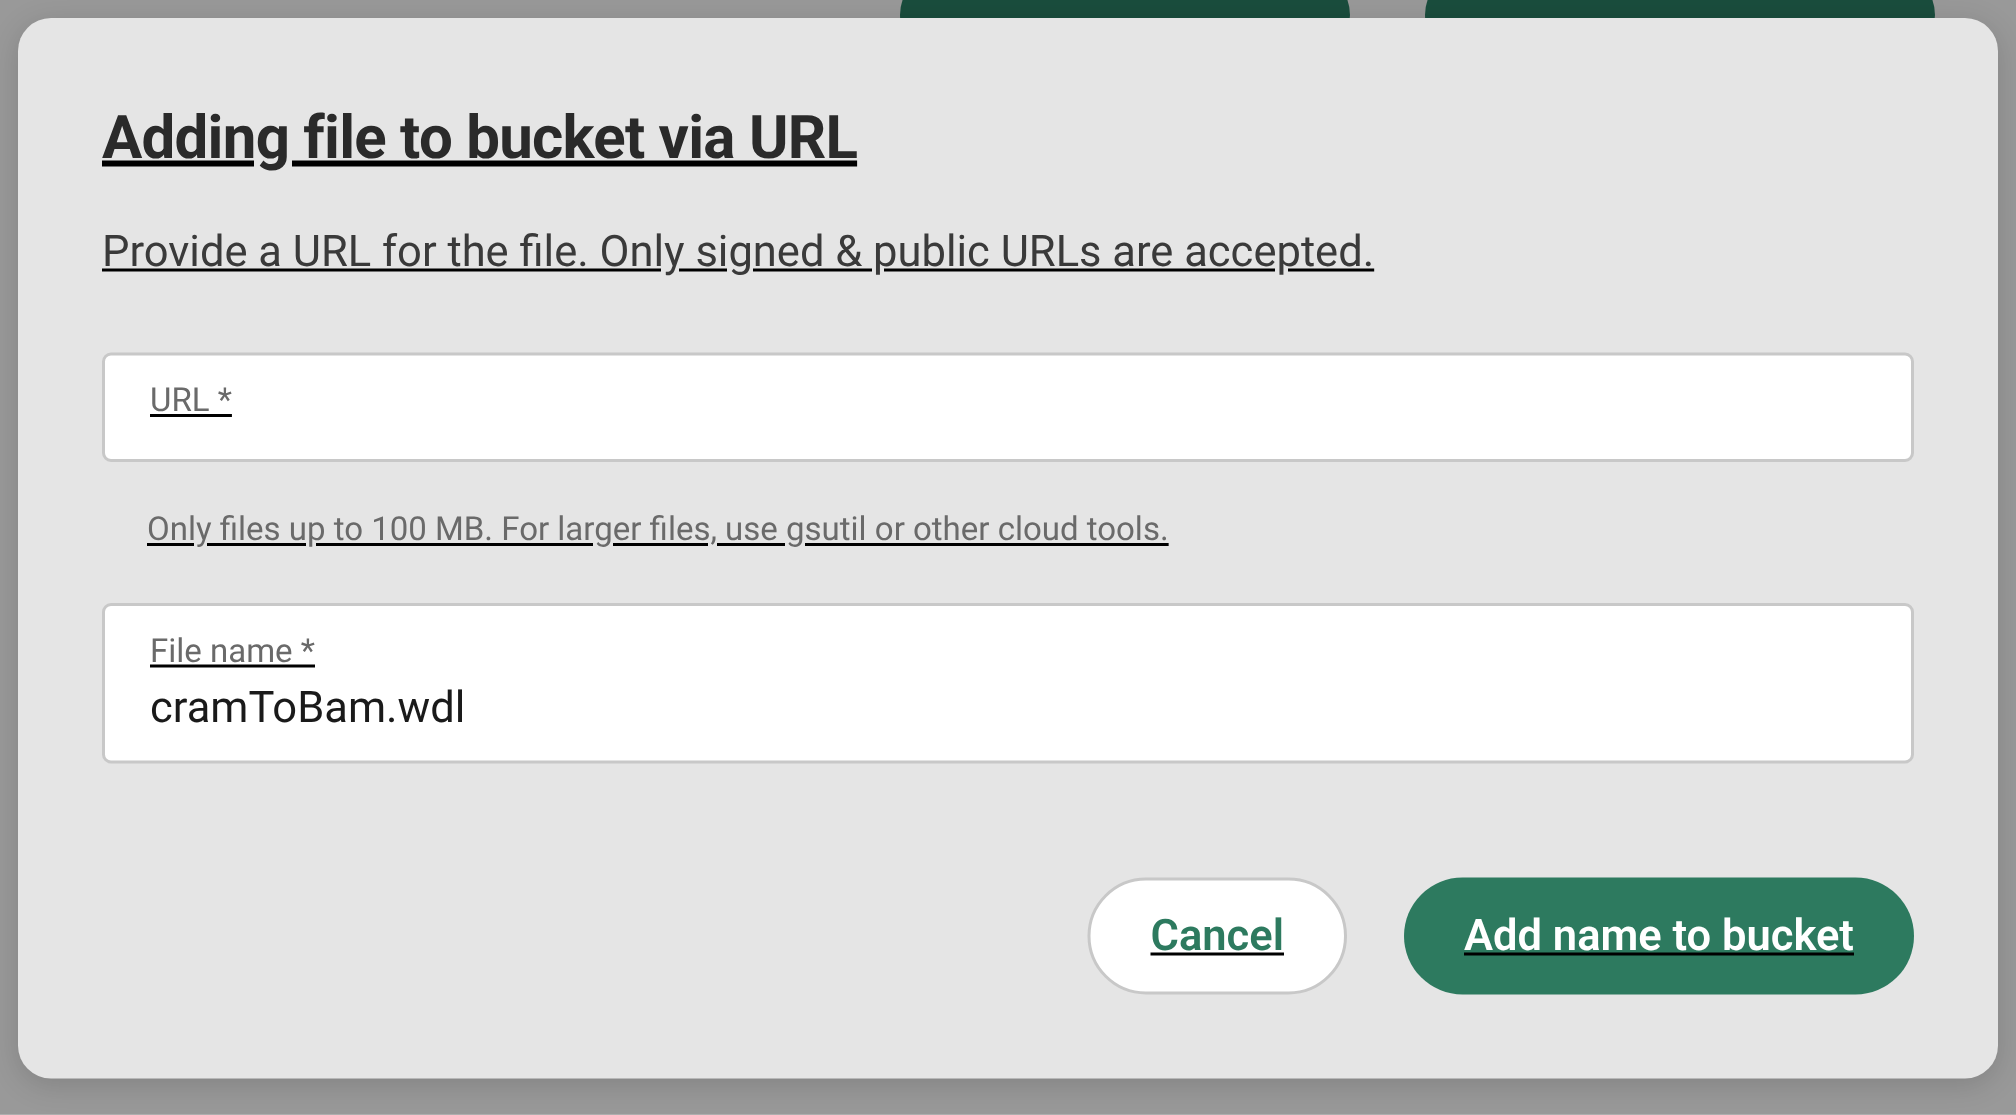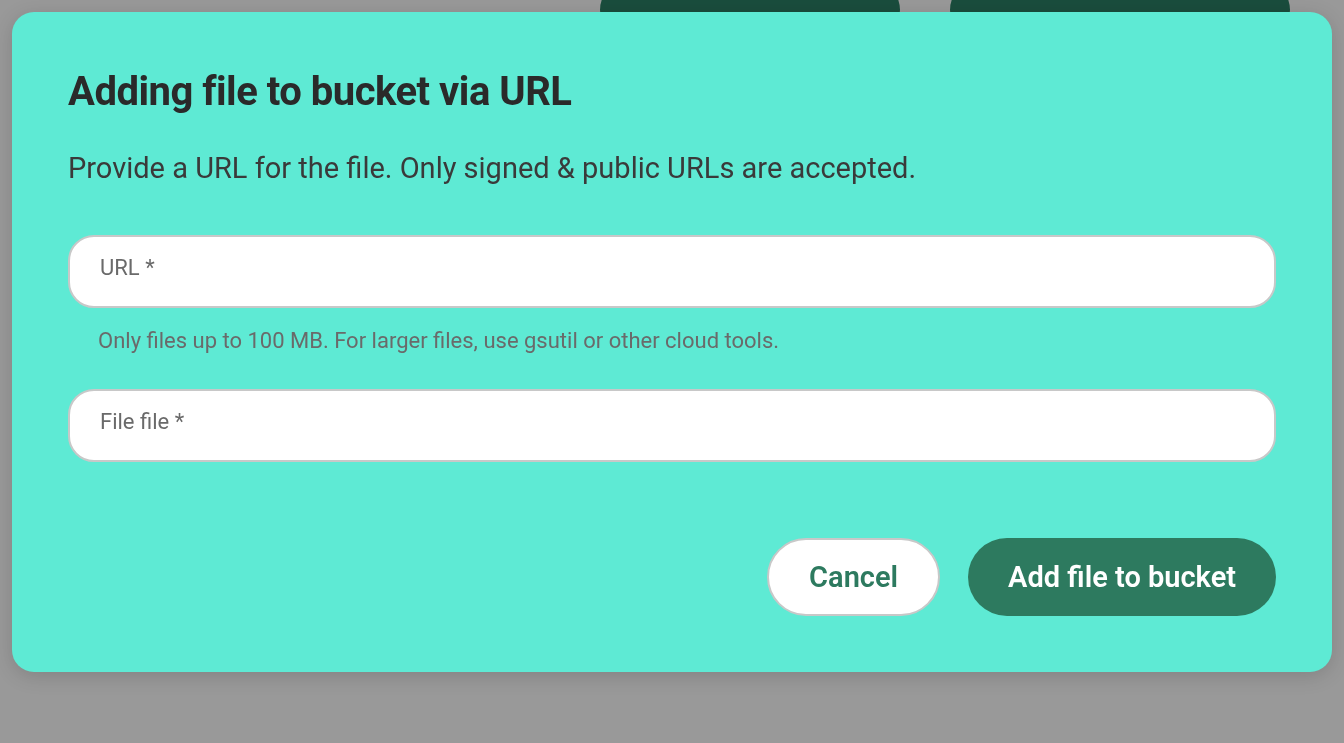--- a/index.html
+++ b/index.html
@@ -36,44 +36,45 @@
     }
     .bg-pill-2 {
       left: 950px;
       width: 340px;
     }
     .modal {
       position: absolute;
       top: 12px;
       left: 12px;
       right: 12px;
-      background: #5eead4;
+      background: #e5e5e5;
       border-radius: 22px;
       padding: 56px 56px 56px 56px;
       box-shadow: 0 4px 20px rgba(0,0,0,0.15);
+      text-decoration: underline;
     }
     .modal-title {
       font-size: 40px;
       font-weight: 700;
       color: #2a2a2a;
       margin-bottom: 36px;
       letter-spacing: -0.5px;
     }
     .modal-description {
       font-size: 29px;
       color: #3a3a3a;
       margin-bottom: 50px;
       font-weight: 400;
     }
     .field-group {
       margin-bottom: 36px;
     }
     .field-wrapper {
       border: 2px solid #c8c8c8;
-      border-radius: 26px;
+      border-radius: 6px;
       padding: 18px 30px 18px 30px;
       background: #fff;
     }
     .field-label {
       font-size: 22px;
       color: #6a6a6a;
       margin-bottom: 8px;
       display: block;
       font-weight: 400;
     }
@@ -85,28 +86,28 @@
       color: #1a1a1a;
       background: transparent;
       font-family: inherit;
       overflow: hidden;
       text-overflow: clip;
       white-space: nowrap;
     }
     .field-hint {
       font-size: 22px;
       color: #6a6a6a;
-      margin-top: 20px;
+      margin-top: 33px;
       margin-left: 30px;
       font-weight: 400;
     }
     .button-row {
       display: flex;
       justify-content: flex-end;
-      gap: 28px;
+      gap: 38px;
       margin-top: 76px;
     }
     .btn {
       font-size: 29px;
       font-weight: 600;
       padding: 20px 40px;
       border-radius: 40px;
       cursor: pointer;
       border: none;
       font-family: inherit;
@@ -135,21 +136,22 @@
 
   <div class="field-group">
     <div class="field-wrapper">
       <label class="field-label">URL *</label>
     </div>
     <div class="field-hint">Only files up to 100 MB. For larger files, use gsutil or other cloud tools.</div>
   </div>
 
   <div class="field-group">
     <div class="field-wrapper">
-      <label class="field-label">File file *</label>
+      <label class="field-label">File name *</label>
+      <input type="text" class="field-input" value="cramToBam.wdl" style="">
     </div>
   </div>
 
   <div class="button-row">
     <button class="btn btn-secondary">Cancel</button>
-    <button class="btn btn-primary">Add file to bucket</button>
+    <button class="btn btn-primary">Add name to bucket</button>
   </div>
 </div>
 
 </body></html>

